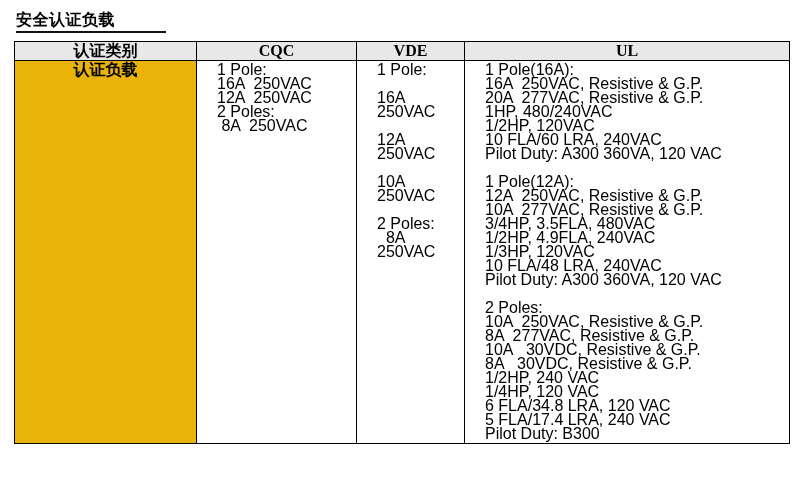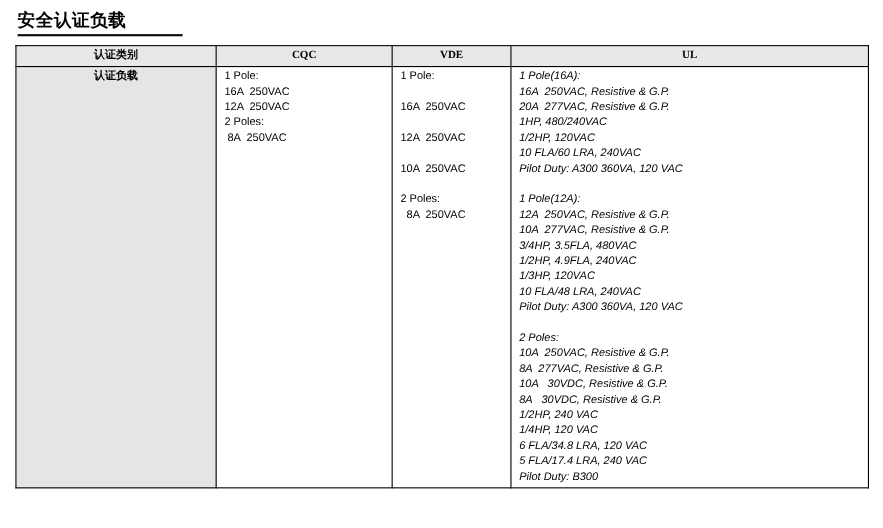--- a/index.html
+++ b/index.html
@@ -35,22 +35,22 @@
   }
   table.cert-table {
     border-collapse: collapse;
     table-layout: fixed;
     width: 775px;
     margin-left: 0;
   }
   table.cert-table td, table.cert-table th {
     border: 1px solid #000;
     vertical-align: top;
-    padding: 2px 7px;
-    font-size: 10px;
+    padding: 2px 20px;
+    font-size: 16px;
     line-height: 14px;
   }
   .hdr-cell {
     background: #e8e8e8;
     text-align: center;
     font-weight: bold;
     font-size: 12.5px;
     padding: 4px 4px;
     vertical-align: middle;
     font-family: Liberation Serif, serif;
@@ -63,21 +63,21 @@
     vertical-align: middle;
     padding: 4px 4px;
   }
   .num-cell {
     text-align: center;
     vertical-align: middle;
     font-size: 12.5px;
     padding: 4px 4px;
   }
   .row-label {
-    background: #e5e5e5;
+    background: #eab308;
     text-align: center;
     font-weight: bold;
     font-size: 12.5px;
     vertical-align: middle;
   }
   .load-cell {
     font-size: 12px;
     line-height: 15px;
     white-space: pre-wrap;
     padding: 6px 8px;
@@ -89,21 +89,20 @@
   .vde-cell {
     vertical-align: middle;
     padding-left: 12px;
   }
   .ul-cell {
     vertical-align: top;
     padding-left: 10px;
     padding-top: 5px;
     font-size: 11.5px;
     line-height: 14.2px;
-    font-style: italic;
   }
   .col-label { width: 182px; }
   .col-cqc   { width: 160px; }
   .col-vde   { width: 108px; }
   .col-ul    { width: 325px; }
 </style>
 </head>
 <body>
 
 <div class="page">

